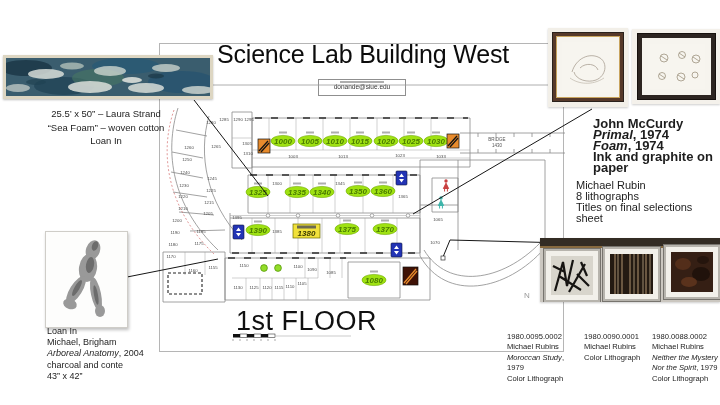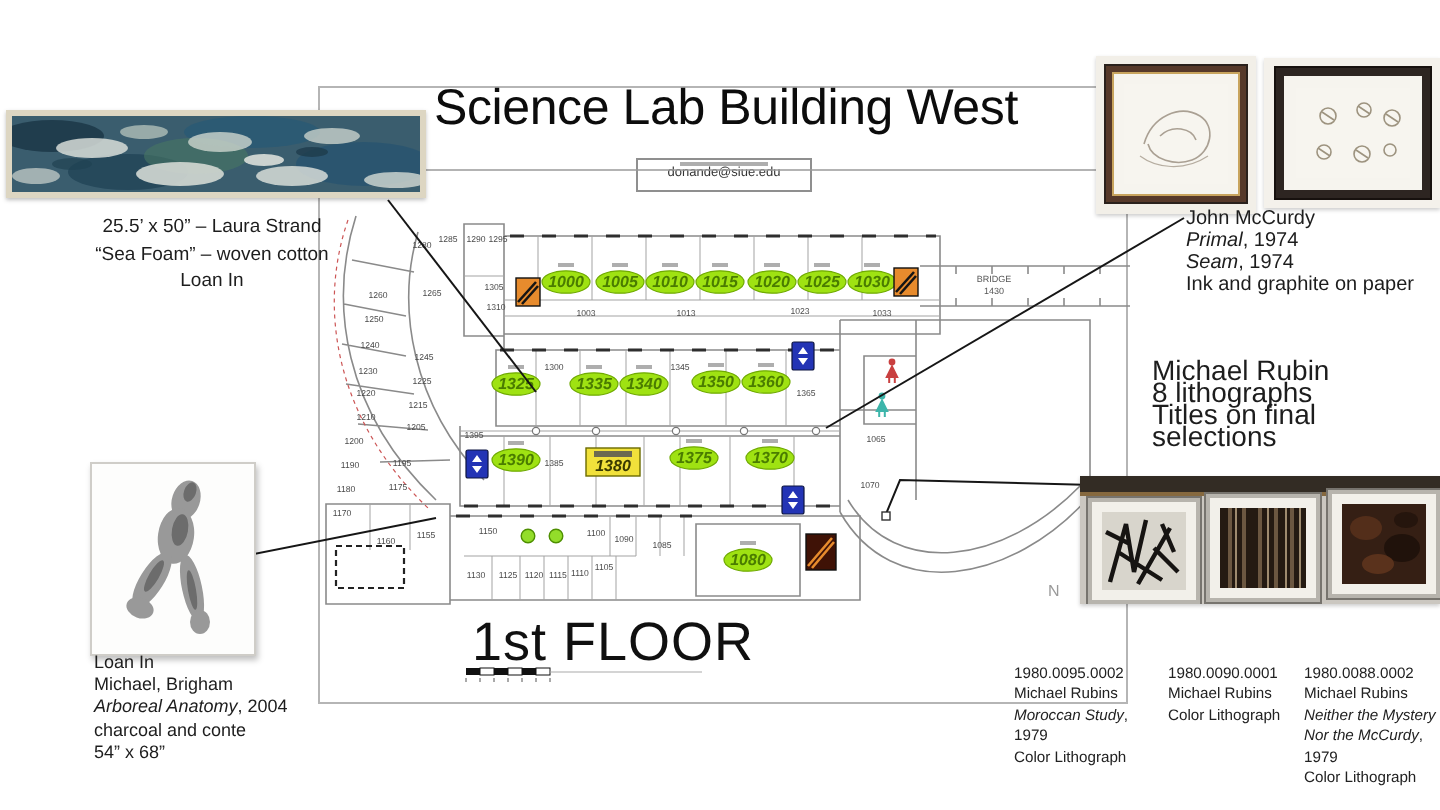--- a/index.html
+++ b/index.html
@@ -12,22 +12,22 @@
   #title{left:217px;top:40px;font-size:25px;color:#0c0c0c;letter-spacing:-0.2px;white-space:nowrap;}
   #email-box{left:318px;top:79px;width:86px;height:15px;border:1px solid #8f8f8f;background:#fff;text-align:center;}
   #email-note{display:block;margin:1px auto 0 auto;width:44px;height:2px;background:#9a9a9a;opacity:.8;}
   #email{font-size:6.5px;color:#333;line-height:8px;display:block;}
   
   #seafoam{left:3px;top:55px;width:204px;height:38px;border:3px solid #ddd6c2;
            box-shadow:0 1px 2px rgba(0,0,0,.25);background:#35586a;}
   
   .cap{color:#1d1d1d;font-size:9.5px;line-height:13.5px;}
   #cap-seafoam{left:21px;top:107px;width:170px;text-align:center;}
-  #cap-mccurdy{left:593px;top:104px;width:125px;font-size:10px;line-height:11px;}
-  #cap-rubin{left:576px;top:180px;width:140px;font-size:14px;line-height:11px;}
+  #cap-mccurdy{left:593px;top:118px;width:125px;font-size:13px;line-height:11px;font-weight:bold;}
+  #cap-rubin{left:576px;top:180px;width:140px;font-size:11px;line-height:11px;}
   #cap-dimick{left:47px;top:326px;width:130px;font-size:9px;line-height:11.2px;}
   .lith-cap{top:332px;color:#222;font-size:7.6px;line-height:10.4px;}
   #lith1{left:507px;width:74px;}
   #lith2{left:584px;width:64px;}
   #lith3{left:652px;width:66px;}
   .it{font-style:italic;}
   
   .photo{box-shadow:0 1px 2px rgba(0,0,0,.2);}
   #photoA{left:548px;top:28px;width:80px;height:79px;background:#f2efe8;}
   #photoA .frame{position:absolute;left:5px;top:5px;right:5px;bottom:6px;background:#f6f4ee;
@@ -300,28 +300,29 @@
           <path d="M13,12 l6,4 M31,9 l6,4 M45,13 l6,4 M11,30 l6,4 M30,31 l6,4"></path>
         </g>
       </svg>
     </div>
   </div>
 </div>
 
 <div class="abs cap" id="cap-mccurdy">
   <div>John McCurdy</div>
   <div><span class="it">Primal</span><span>, 1974</span></div>
-  <div><span class="it">Seam</span><span>, 1974</span></div>
+  <div><span class="it">Foam</span><span>, 1974</span></div>
   <div>Ink and graphite on paper</div>
 </div>
 
 <div class="abs cap" id="cap-rubin">
   <div>Michael Rubin</div>
   <div>8 lithographs</div>
   <div>Titles on final selections</div>
+  <div>sheet</div>
 </div>
 
 <div class="abs" id="dimick-art">
   <svg width="79" height="93" viewBox="0 0 79 93">
     <g fill="#8f8f8f" opacity="0.9">
       <ellipse cx="47" cy="18" rx="7" ry="10" transform="rotate(18 47 18)"></ellipse>
       <ellipse cx="42" cy="36" rx="9" ry="14" transform="rotate(8 42 36)"></ellipse>
       <ellipse cx="30" cy="58" rx="6" ry="16" transform="rotate(32 30 58)"></ellipse>
       <ellipse cx="50" cy="62" rx="5" ry="17" transform="rotate(-12 50 62)"></ellipse>
       <ellipse cx="24" cy="72" rx="7" ry="5" transform="rotate(20 24 72)"></ellipse>
@@ -334,21 +335,21 @@
       <ellipse cx="50" cy="63" rx="2" ry="10" transform="rotate(-10 50 63)"></ellipse>
     </g>
   </svg>
 </div>
 
 <div class="abs cap" id="cap-dimick">
   <div>Loan In</div>
   <div>Michael, Brigham</div>
   <div><span class="it">Arboreal Anatomy</span><span>, 2004</span></div>
   <div>charcoal and conte</div>
-  <div>54” x 68”</div>
+  <div>43” x 42”</div>
 </div>
 
 <div class="abs photo" id="lith-photo">
   <div class="band"></div>
   <div class="lith-frame" style="left:4px;top:11px;width:52px;height:49px;">
     <div class="print">
       <svg width="100%" height="100%" viewBox="0 0 42 39" preserveAspectRatio="none">
         <rect width="42" height="39" fill="#d8d5cc"></rect>
         <path d="M4,35 L12,6 L16,30 L22,4 M8,20 L30,34 M18,36 L34,8 M26,18 L38,30 M2,10 L14,16 M30,6 L36,20" stroke="#161412" stroke-width="2.2" fill="none"></path>
       </svg>
@@ -383,15 +384,15 @@
   <div>Color Lithograph</div>
 </div>
 <div class="abs lith-cap" id="lith2">
   <div>1980.0090.0001</div>
   <div>Michael Rubins</div>
   <div>Color Lithograph</div>
 </div>
 <div class="abs lith-cap" id="lith3">
   <div>1980.0088.0002</div>
   <div>Michael Rubins</div>
-  <div><span class="it">Neither the Mystery Nor the McCurdy</span><span>, 1979</span></div>
+  <div><span class="it">Neither the Mystery Nor the Spirit</span><span>, 1979</span></div>
   <div>Color Lithograph</div>
 </div>
 
 </body></html>

